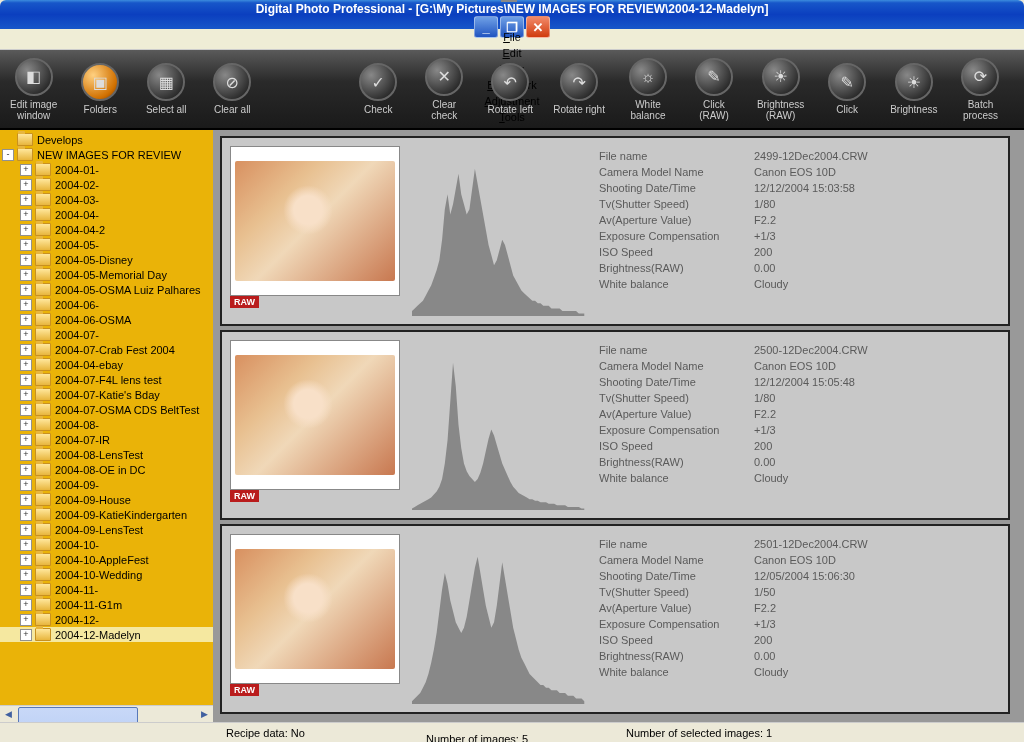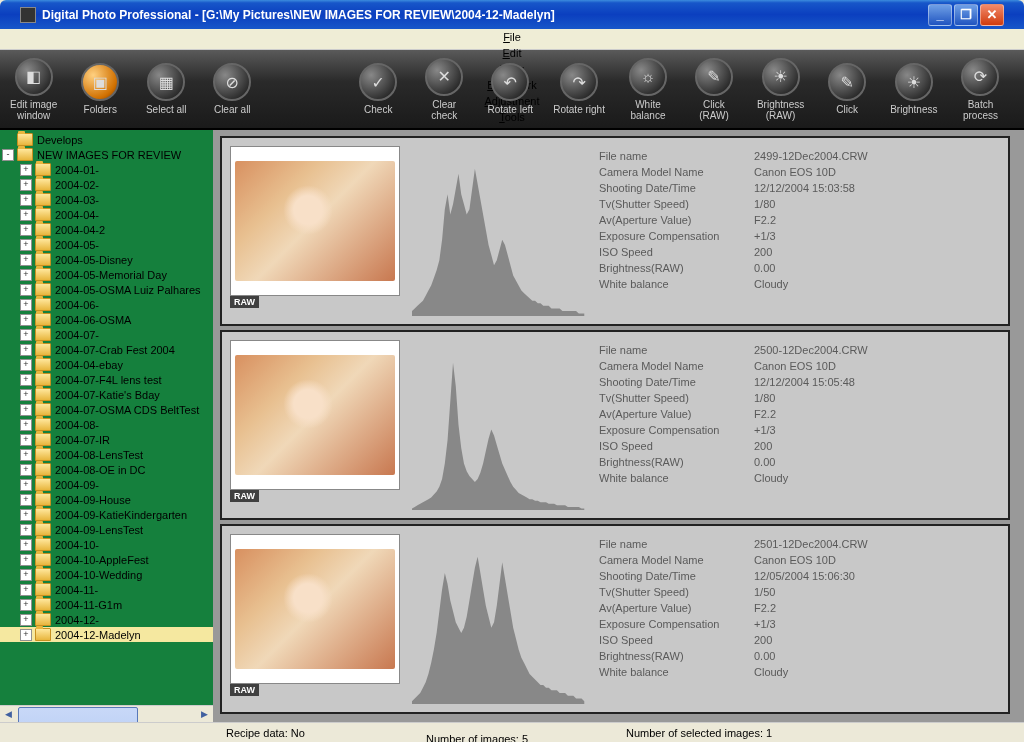--- a/index.html
+++ b/index.html
@@ -1,19 +1,19 @@
 <!DOCTYPE html>
 <html><head>
 <meta charset="utf-8">
 <style>
 * { box-sizing: border-box; margin: 0; padding: 0; }
 body { font-family: Tahoma, sans-serif; font-size: 11px; width: 1024px; height: 742px; overflow: hidden; background: #ece9d8; }
 
 
-.titlebar { height: 29px; background: linear-gradient(to bottom, #3c8cde 0%, #1756c9 10%, #0b3fbf 50%, #1756c9 100%); display: flex; align-items: center; padding: 0 20px; color: white; font-weight: bold; font-size: 12px; border-radius: 6px 6px 0 0; }
+.titlebar { height: 29px; background: linear-gradient(to bottom, #3c8cde 0%, #1756c9 10%, #0b3fbf 50%, #1756c9 100%); display: flex; align-items: center; padding: 0 10px; color: white; font-weight: bold; font-size: 12px; border-radius: 6px 6px 0 0; flex-direction: column; }
 .titlebar-icon { width: 16px; height: 16px; background: #333; border: 1px solid #888; margin-right: 6px; }
 .titlebar-text { flex: 1; }
 .titlebar-controls { display: flex; gap: 2px; }
 .titlebar-btn { width: 24px; height: 22px; border-radius: 3px; display: flex; align-items: center; justify-content: center; font-weight: bold; font-size: 13px; cursor: pointer; border: 1px solid rgba(255,255,255,0.4); }
 .tb-min, .tb-max { background: linear-gradient(to bottom, #6fa0e6, #2054c0); color: white; }
 .tb-close { background: linear-gradient(to bottom, #f28a6a, #d03b0e); color: white; }
 
 
 .menubar { height: 21px; background: #efedd6; display: flex; align-items: center; padding: 0 4px; font-size: 11px; border-bottom: 1px solid #ccc; flex-direction: column; }
 .menubar span { padding: 2px 8px; cursor: default; }
@@ -24,21 +24,21 @@
 .tool-btn { display: flex; flex-direction: column; align-items: center; gap: 3px; cursor: pointer; min-width: 46px; }
 .tool-icon { width: 38px; height: 38px; border-radius: 50%; background: radial-gradient(circle at 30% 30%, #888, #333 70%, #111); border: 2px solid #666; display: flex; align-items: center; justify-content: center; color: #ddd; font-size: 16px; }
 .tool-btn.active .tool-icon { background: radial-gradient(circle at 30% 30%, #ffd080, #d07000 70%, #703000); }
 .tool-label { text-align: center; line-height: 1.1; white-space: pre-line; }
 .tool-gap { width: 60px; }
 
 
 .main { display: flex; height: 592px; }
 
 
-.tree { width: 214px; background: #15803d; overflow: auto; border-right: 1px solid #999; display: flex; flex-direction: column; position: relative; }
+.tree { width: 214px; background: #eab308; overflow: auto; border-right: 1px solid #999; display: flex; flex-direction: column; position: relative; }
 .tree-content { flex: 1; overflow: hidden; padding: 2px 0; }
 .tree-item { display: flex; align-items: center; padding: 1px 2px; font-size: 11px; white-space: nowrap; cursor: default; }
 .tree-item.d0 { padding-left: 2px; }
 .tree-item.d1 { padding-left: 2px; }
 .tree-item.d2 { padding-left: 20px; }
 .tree-item.selected { background: #f5e8a0; }
 .tree-expander { width: 12px; height: 12px; border: 1px solid #919191; background: white; display: flex; align-items: center; justify-content: center; font-size: 9px; margin-right: 3px; line-height: 1; color: #333; }
 .tree-expander.none { border: none; background: transparent; }
 .tree-icon { width: 16px; height: 13px; background: linear-gradient(to bottom, #ffe79c, #e8b63e); border: 1px solid #c89020; border-radius: 1px 1px 0 0; margin-right: 4px; position: relative; }
 .tree-icon::before { content: ''; position: absolute; top: -3px; left: 0; width: 7px; height: 3px; background: #e8b63e; border-radius: 1px 1px 0 0; }
@@ -49,21 +49,21 @@
 
 
 .content { flex: 1; background: #999; overflow: hidden; display: flex; flex-direction: column; }
 .image-rows { flex: 1; overflow: hidden; }
 .image-row { background: #c8c8c8; border: 2px solid #222; margin: 2px 14px 4px 6px; height: 190px; display: flex; padding: 8px; gap: 12px; }
 .image-row:first-child { margin-top: 6px; }
 .thumb-box { display: flex; flex-direction: column; align-items: flex-start; }
 .thumb { width: 170px; height: 150px; background: white; border: 1px solid #888; display: flex; align-items: center; justify-content: center; overflow: hidden; }
 .photo { width: 160px; height: 120px; background: linear-gradient(135deg, #d89060 0%, #e8c090 30%, #f0d8b8 50%, #c87850 100%); border-radius: 2px; position: relative; }
 .photo::after { content: ''; position: absolute; top: 20%; left: 30%; width: 50px; height: 50px; background: radial-gradient(circle, #f8e0c8 40%, transparent 70%); border-radius: 50%; }
-.raw-badge { background: #404040; color: white; font-size: 9px; font-weight: bold; padding: 1px 4px; margin-top: 0; }
+.raw-badge { background: #b91c1c; color: white; font-size: 9px; font-weight: bold; padding: 1px 4px; margin-top: 0; }
 
 .histogram { width: 175px; height: 155px; position: relative; align-self: flex-end; }
 .histogram svg { width: 100%; height: 100%; }
 
 .metadata { flex: 1; padding: 2px 0; }
 .meta-row { display: flex; font-size: 11px; padding: 2px 0; color: #5a5a5a; }
 .meta-label { width: 155px; }
 .meta-value { flex: 1; }
 
 

